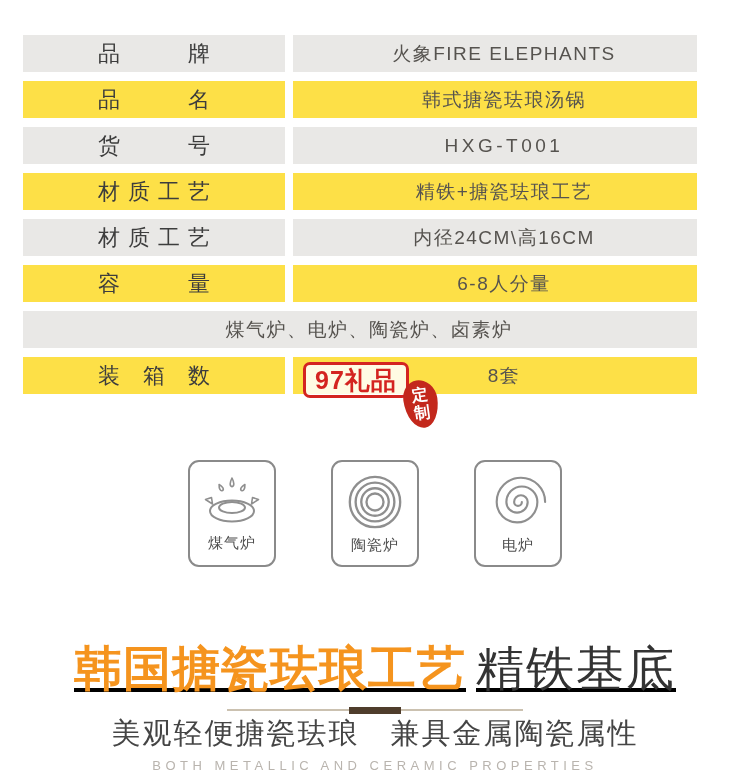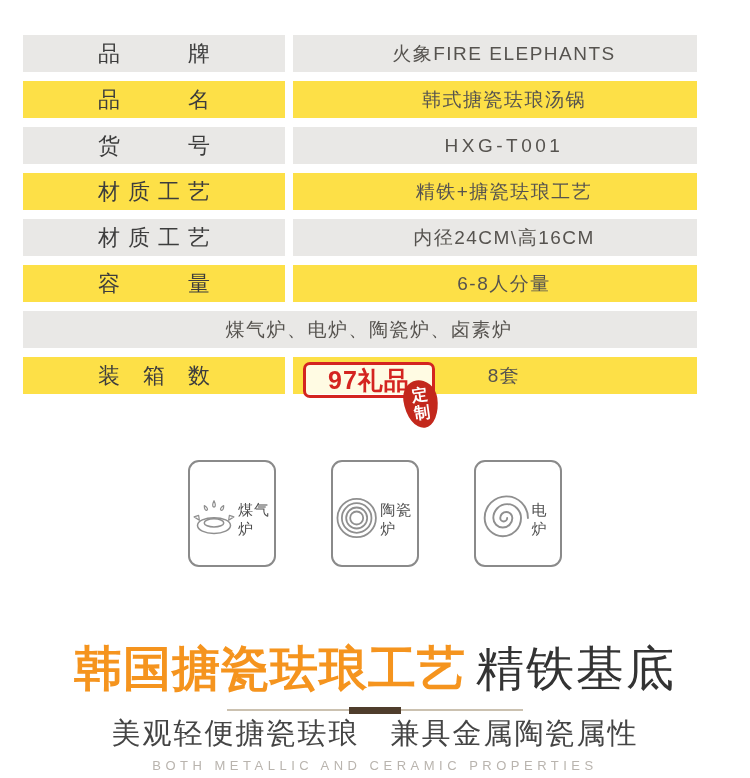--- a/index.html
+++ b/index.html
@@ -13,42 +13,42 @@
   .cell { display:flex; align-items:center; justify-content:center; }
   .cell.label { width:262px; }
   .cell.value { flex:1; font-size:19px; color:#56534f; letter-spacing:1.5px;padding-left:18px; }
   .spec-row.odd .cell { background:#e9e8e6; }
   .spec-row.even .cell { background:#fde047; }
   .label-text { display:inline-block; width:112px; font-size:22px; color:#3d3d3d; font-weight:500;
                 text-align:justify; text-align-last:justify; text-justify:inter-character; }
   .value.spaced { letter-spacing:3.5px; }
 
   
-  .wm-badge { position:absolute; left:303px; top:362px; height:36px; padding:0 22px;
+  .wm-badge { position:absolute; left:303px; top:362px; height:36px; padding:0 9px;
               border:3px solid #d42420; border-radius:7px; color:#d42420;
               font-size:25px; font-weight:800; letter-spacing:1px; line-height:30px;
               background:rgba(255,255,255,.85); }
   .wm-seal { position:absolute; left:404px; top:380px; width:34px; height:48px;
              background:#c3281c; border-radius:46% 54% 48% 52% / 38% 42% 58% 62%;
              transform:rotate(-8deg); display:flex; flex-direction:column;
              align-items:center; justify-content:center; }
   .wm-seal span { color:#fff; font-size:16px; font-weight:700; line-height:1.15; }
 
   
   .stove-row { position:absolute; top:460px; left:0; width:750px;
                display:flex; justify-content:center; gap:55px; }
   .stove-box { width:88px; height:107px; border:2px solid #8a8a8a; border-radius:11px;
-               display:flex; flex-direction:row; align-items:center;
+               display:flex; flex-direction:column; align-items:center;
                justify-content:flex-start; padding-top:9px; background:#fff; }
   .stove-box svg { display:block; }
   .stove-label { font-size:15px; color:#4f4f4f; letter-spacing:1px; margin-top:3px; }
 
   
   .banner { position:absolute; top:640px; left:0; width:750px; text-align:center; }
-  .banner-title { font-size:48px; line-height:1.2; white-space:nowrap; }
+  .banner-title { font-size:48px; line-height:1.2; white-space:nowrap;text-decoration:underline; }
   .banner-title .hl { color:#f5941e; font-weight:800; letter-spacing:1px; }
   .banner-title .rest { color:#333333; font-weight:500; margin-left:10px; letter-spacing:2px; }
   .divider { position:relative; width:296px; height:7px; margin:9px auto 0; }
   .divider-line { position:absolute; top:2px; left:0; width:100%; height:2px; background:#cbc1b0; }
   .divider-chip { position:absolute; top:0; left:50%; transform:translateX(-50%);
                   width:52px; height:7px; background:#4f3d2c; }
   .subtitle { font-size:29px; font-weight:500; color:#454545;
               letter-spacing:2px; white-space:pre; }
   .subtitle-en { margin-top:4px; font-size:13px; color:#b9b4ae; letter-spacing:4.5px;
                  white-space:nowrap; }

